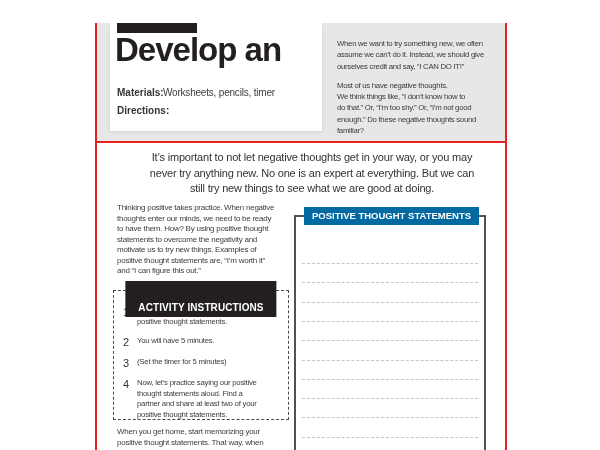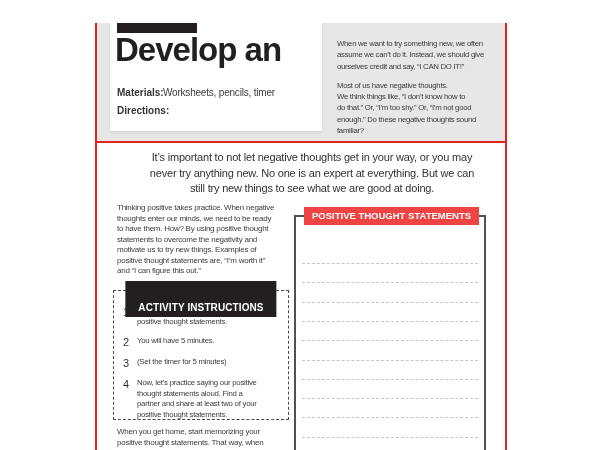--- a/index.html
+++ b/index.html
@@ -76,21 +76,21 @@
   }
   .shout { margin-left:16px; }
 
   
   .statements-box {
     position:absolute; left:294px; top:192px; width:192px; height:260px;
     border:2px solid #555050; border-bottom:none; background:#ffffff;
   }
   .statements-header {
     position:absolute; top:-10px; left:8px;
-    background:#ef4444; color:#ffffff; font-weight:bold; font-size:9.5px;
+    background:#0369a1; color:#ffffff; font-weight:bold; font-size:9.5px;
     height:18px; line-height:18px; padding:0 8px; white-space:nowrap; letter-spacing:0px;
   }
   .wline {
     position:absolute; left:6px; right:6px; height:0;
     border-bottom:1px dashed #c6c6c6;
   }
 </style>
 </head>
 <body>
 

